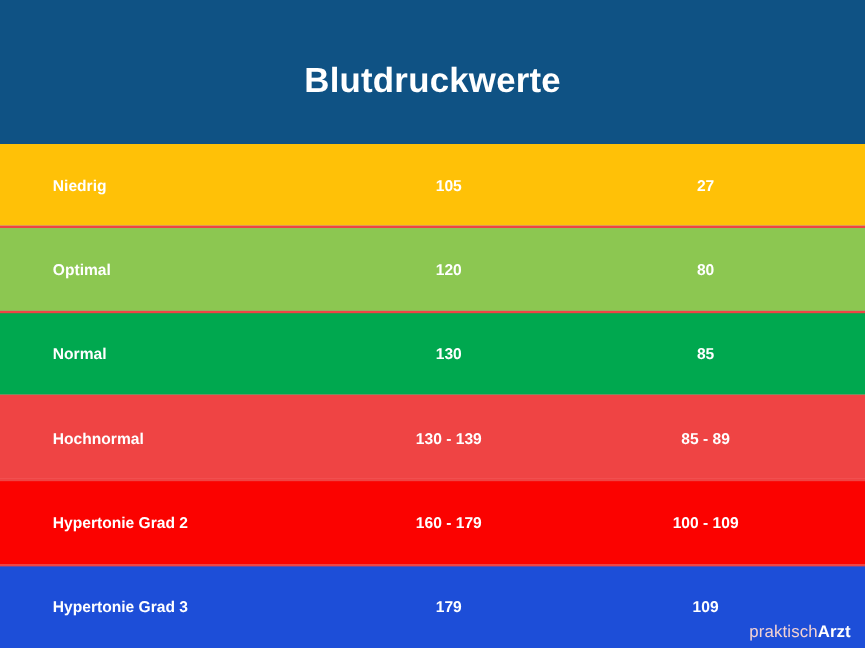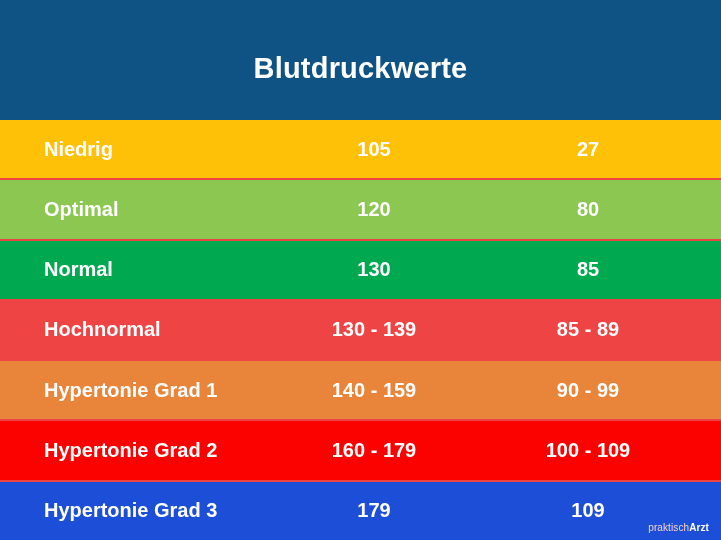--- a/index.html
+++ b/index.html
@@ -85,21 +85,21 @@
     align-items: center;
     border-top: 2px solid #ef4444;
     position: relative;
     box-sizing: border-box;
   }
   .row:first-child {
     border-top: none;
   }
   .cell {
     color: #ffffff;
-    font-size: 20px;
+    font-size: 13px;
     font-weight: bold;
   }
   .cell-cat {
     flex: 0 0 288px;
     padding-left: 44px;
     box-sizing: border-box;
     text-align: left;
   }
   .cell-sys {
     flex: 0 0 172px;
@@ -110,21 +110,21 @@
     width: 200px;
     text-align: center;
     margin-left: 28px;
   }
 
   
   .logo {
     position: absolute;
     right: 12px;
     bottom: 7px;
-    font-size: 10px;
+    font-size: 14px;
     color: #f3d2d2;
     letter-spacing: 0.1px;
     line-height: 1;
     white-space: nowrap;
   }
   .logo .lg-bold {
     font-weight: bold;
     color: #ffffff;
   }
 </style>
@@ -151,25 +151,20 @@
       <div class="row" style="background: rgb(0, 168, 79);">
         <div class="cell cell-cat">Normal</div>
         <div class="cell cell-sys">130</div>
         <div class="cell cell-dia">85</div>
       </div>
       <div class="row" style="background: #ef4444;">
         <div class="cell cell-cat">Hochnormal</div>
         <div class="cell cell-sys">130 - 139</div>
         <div class="cell cell-dia">85 - 89</div>
       </div>
-      <div class="row" style="background: rgb(232, 133, 58);">
-        <div class="cell cell-cat">Hypertonie Grad 1</div>
-        <div class="cell cell-sys">140 - 159</div>
-        <div class="cell cell-dia">90 - 99</div>
-      </div>
       <div class="row" style="background: rgb(251, 2, 0);">
         <div class="cell cell-cat">Hypertonie Grad 2</div>
         <div class="cell cell-sys">160 - 179</div>
         <div class="cell cell-dia">100 - 109</div>
       </div>
       <div class="row" style="background: #1d4ed8;">
         <div class="cell cell-cat">Hypertonie Grad 3</div>
         <div class="cell cell-sys">179</div>
         <div class="cell cell-dia">109</div>
         <div class="logo"><span>praktisch</span><span class="lg-bold">Arzt</span></div>

